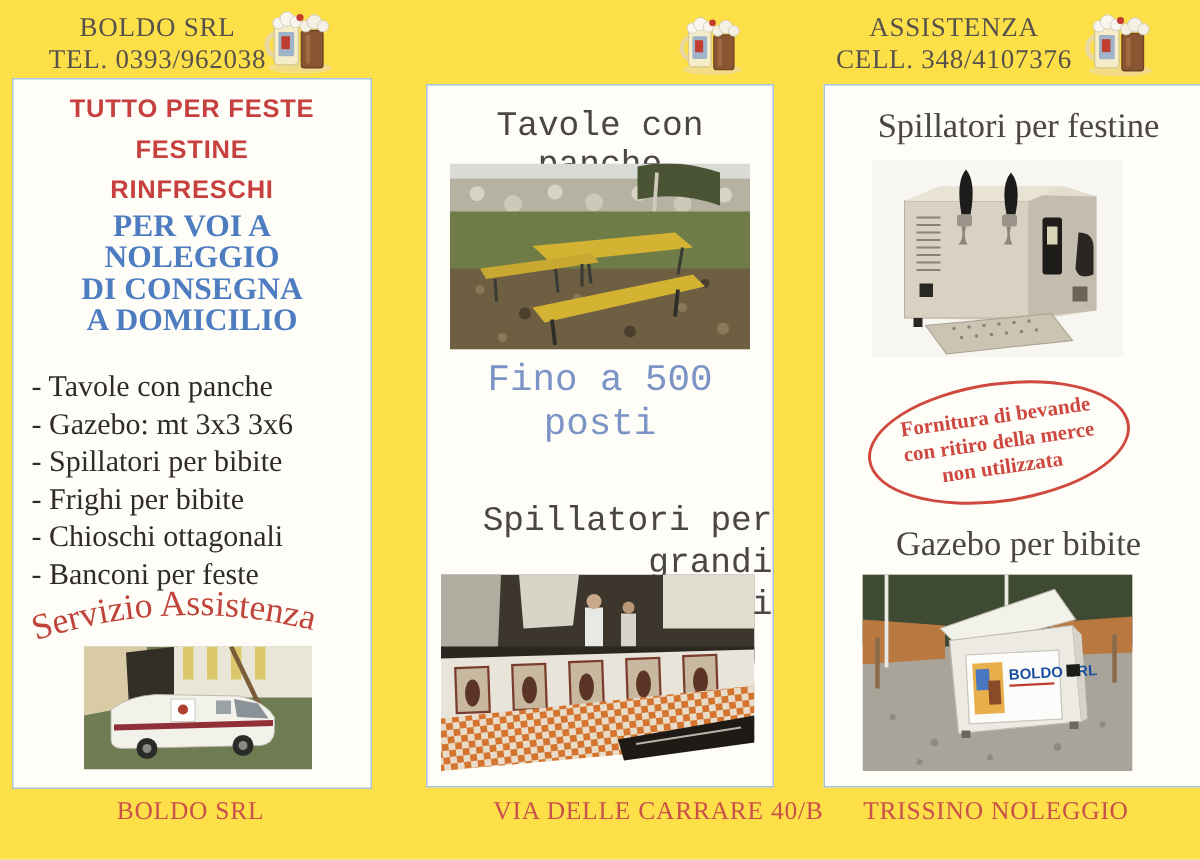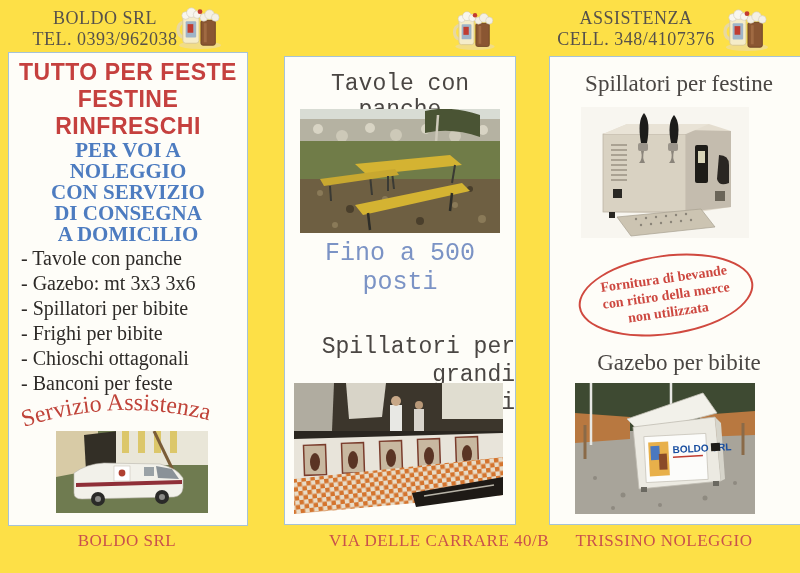--- a/index.html
+++ b/index.html
@@ -6,21 +6,21 @@
   .page{position:relative;width:800px;height:573px;background:#fde047;overflow:hidden;
         font-family:"Liberation Serif",serif;}
   .hdr{position:absolute;text-align:center;color:#56514b;font-size:18px;line-height:21px;
        letter-spacing:.5px;}
   .logo{position:absolute;}
   .box{position:absolute;border:1px solid #a6c3d7;background:#fefdf8;}
   .box-left{left:8px;top:52px;width:238px;height:472px;}
   .box-mid{left:284px;top:56px;width:230px;height:467px;font-family:Liberation Mono, monospace;}
   .box-right{left:549px;top:56px;width:230px;height:467px;padding-left:28px;}
   .lp-headline{position:absolute;top:6px;left:0;right:0;text-align:center;}
-  .lp-headline div{font-family:"Liberation Sans",sans-serif;font-weight:700;font-size:23px;
+  .lp-headline div{font-family:"Liberation Sans",sans-serif;font-weight:700;font-size:17px;
        line-height:27px;color:#c5403e;letter-spacing:.5px;}
   .lp-sub{position:absolute;top:87px;left:0;right:0;text-align:center;}
   .lp-sub div{font-weight:700;font-size:21px;line-height:21px;color:#4d7cc0;}
   .lp-items{position:absolute;top:193px;left:0;right:0;}
   .lp-items div{font-size:20px;line-height:25px;color:#2e2b28;text-align:left;padding-left:12px;
        white-space:nowrap;}
   .lp-arc{position:absolute;top:340px;left:9px;}
   .lp-photo{position:absolute;top:378px;left:47px;}
   .mp-h1,.rp-h1{position:absolute;top:14px;left:0;right:0;text-align:center;font-size:23px;
        color:#4a4643;}
@@ -94,21 +94,20 @@
 
   <div class="box box-left">
     <div class="lp-headline">
       <div>TUTTO PER FESTE</div>
       <div>FESTINE</div>
       <div>RINFRESCHI</div>
     </div>
     <div class="lp-sub">
       <div>PER VOI A</div>
       <div>NOLEGGIO</div>
-      <div>CON SERVIZIO</div>
       <div>DI CONSEGNA</div>
       <div>A DOMICILIO</div>
     </div>
     <div class="lp-items">
       <div>- Tavole con panche</div>
       <div>- Gazebo: mt 3x3 3x6</div>
       <div>- Spillatori per bibite</div>
       <div>- Frighi per bibite</div>
       <div>- Chioschi ottagonali</div>
       <div>- Banconi per feste</div>

